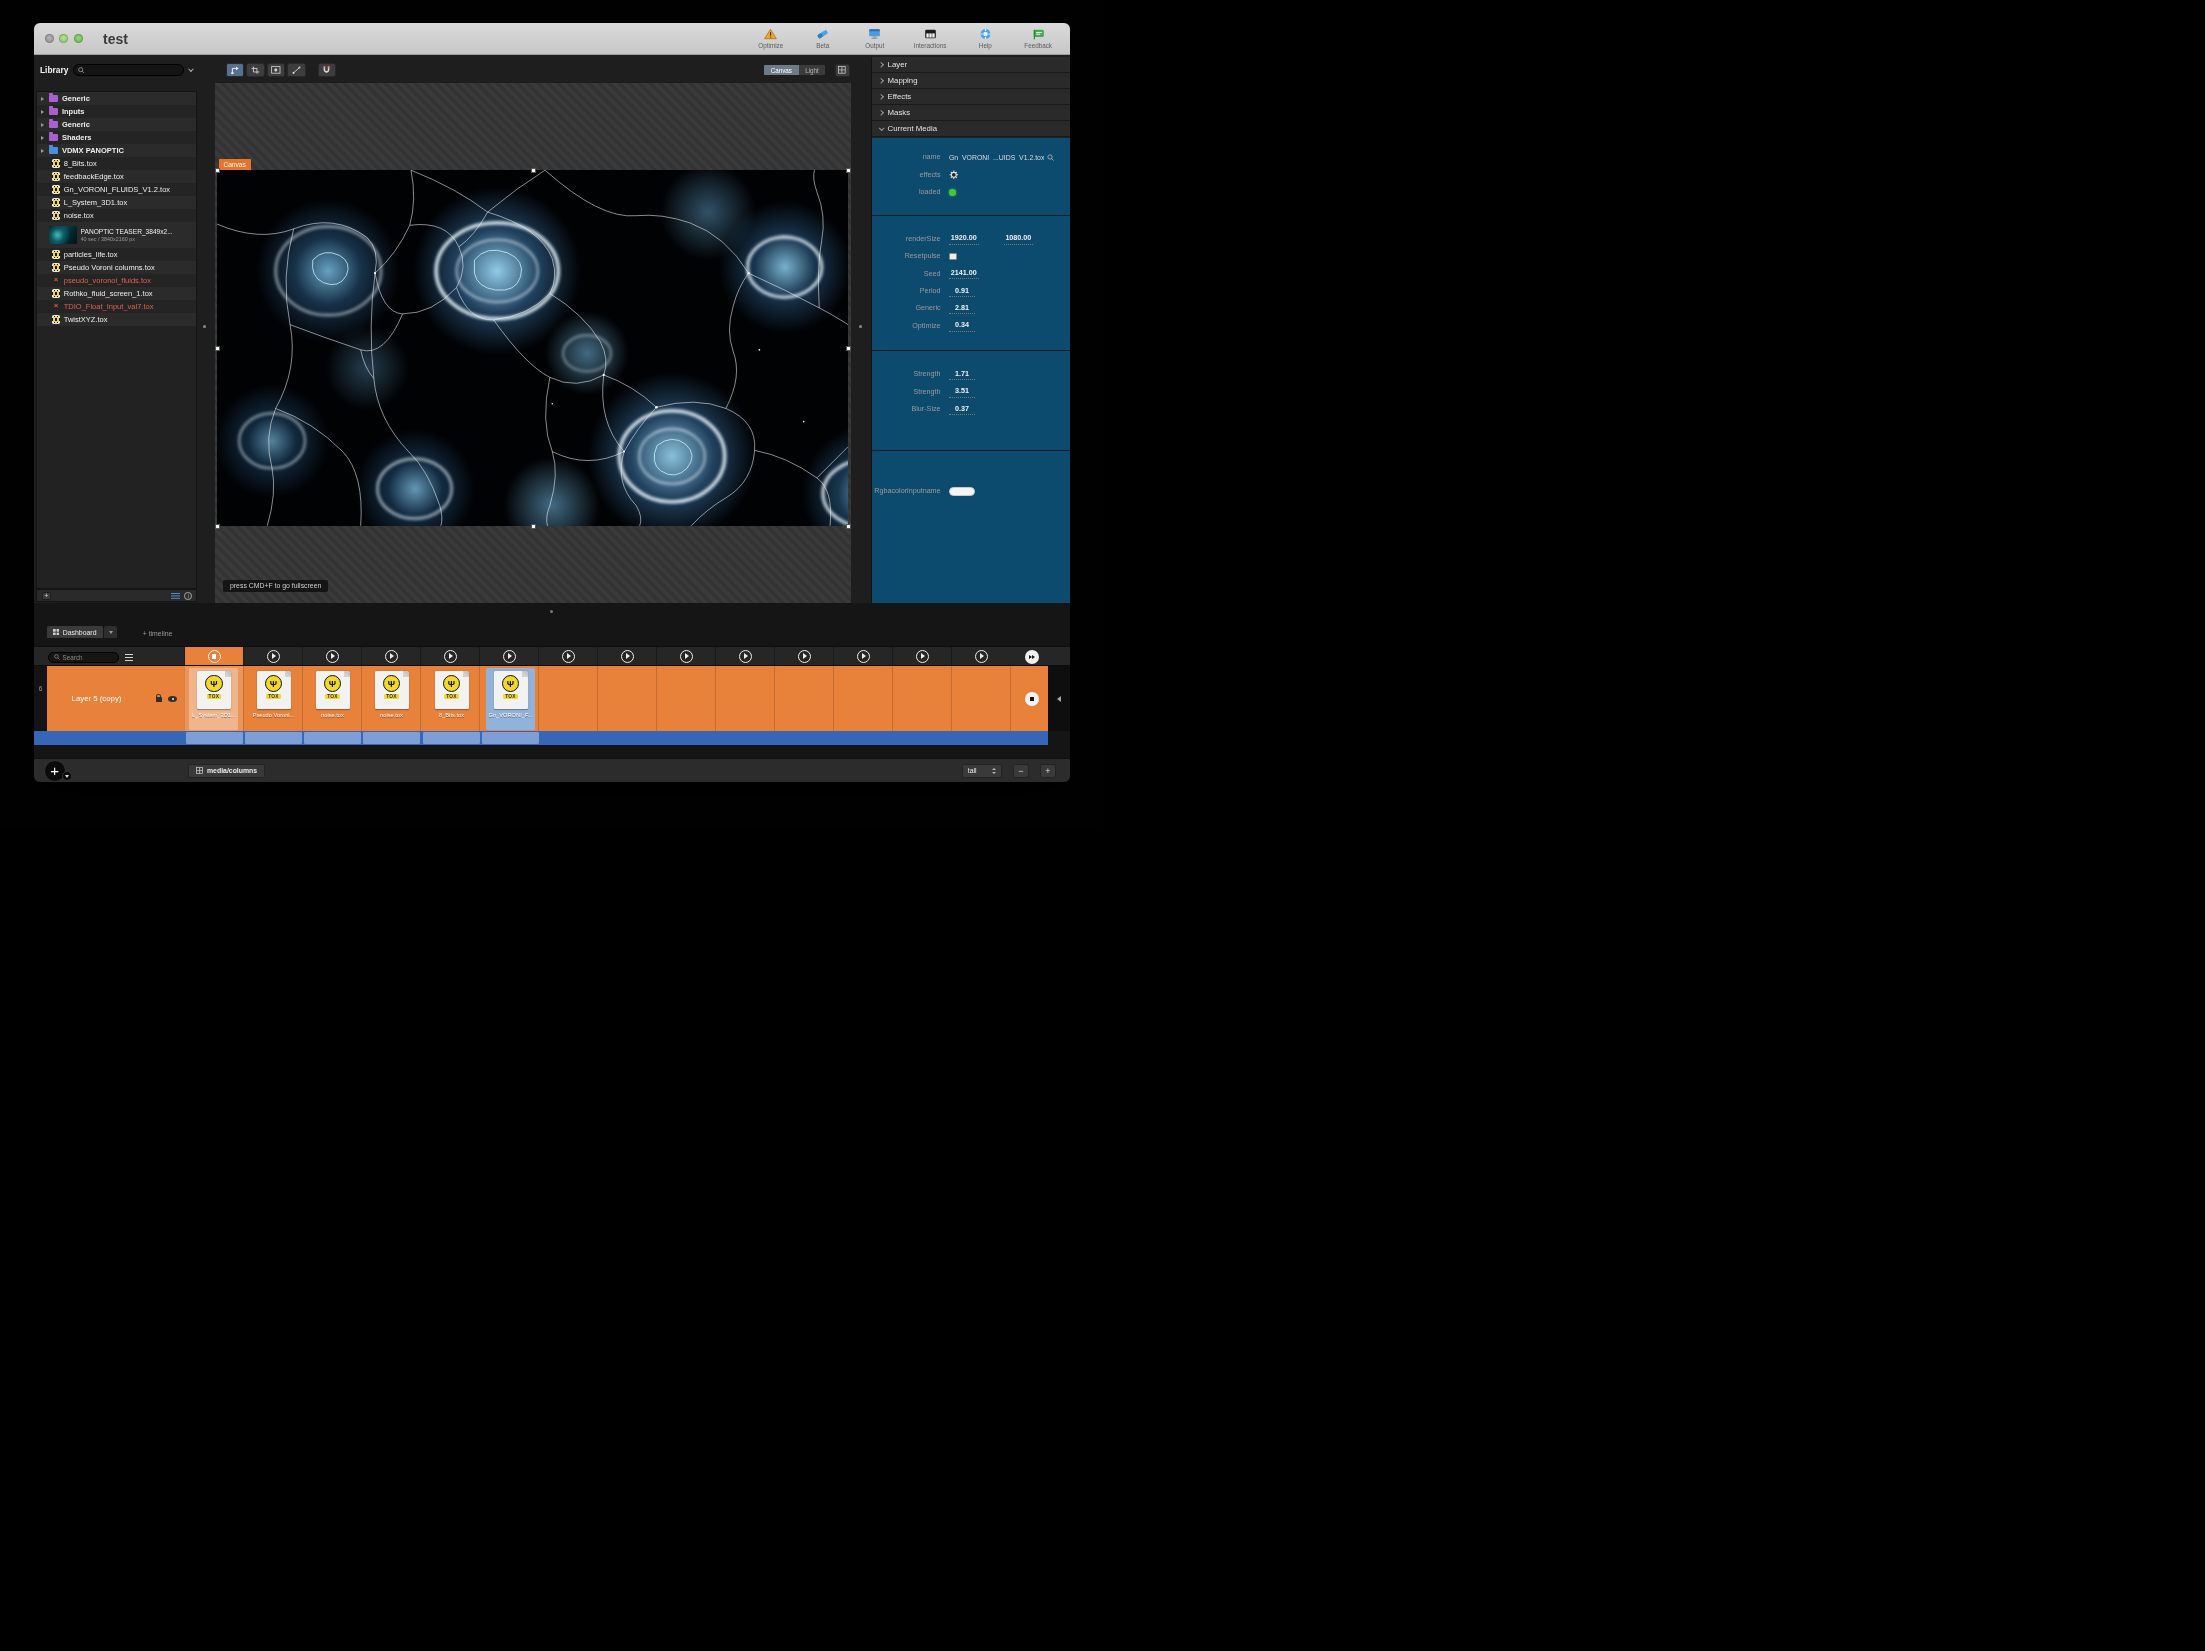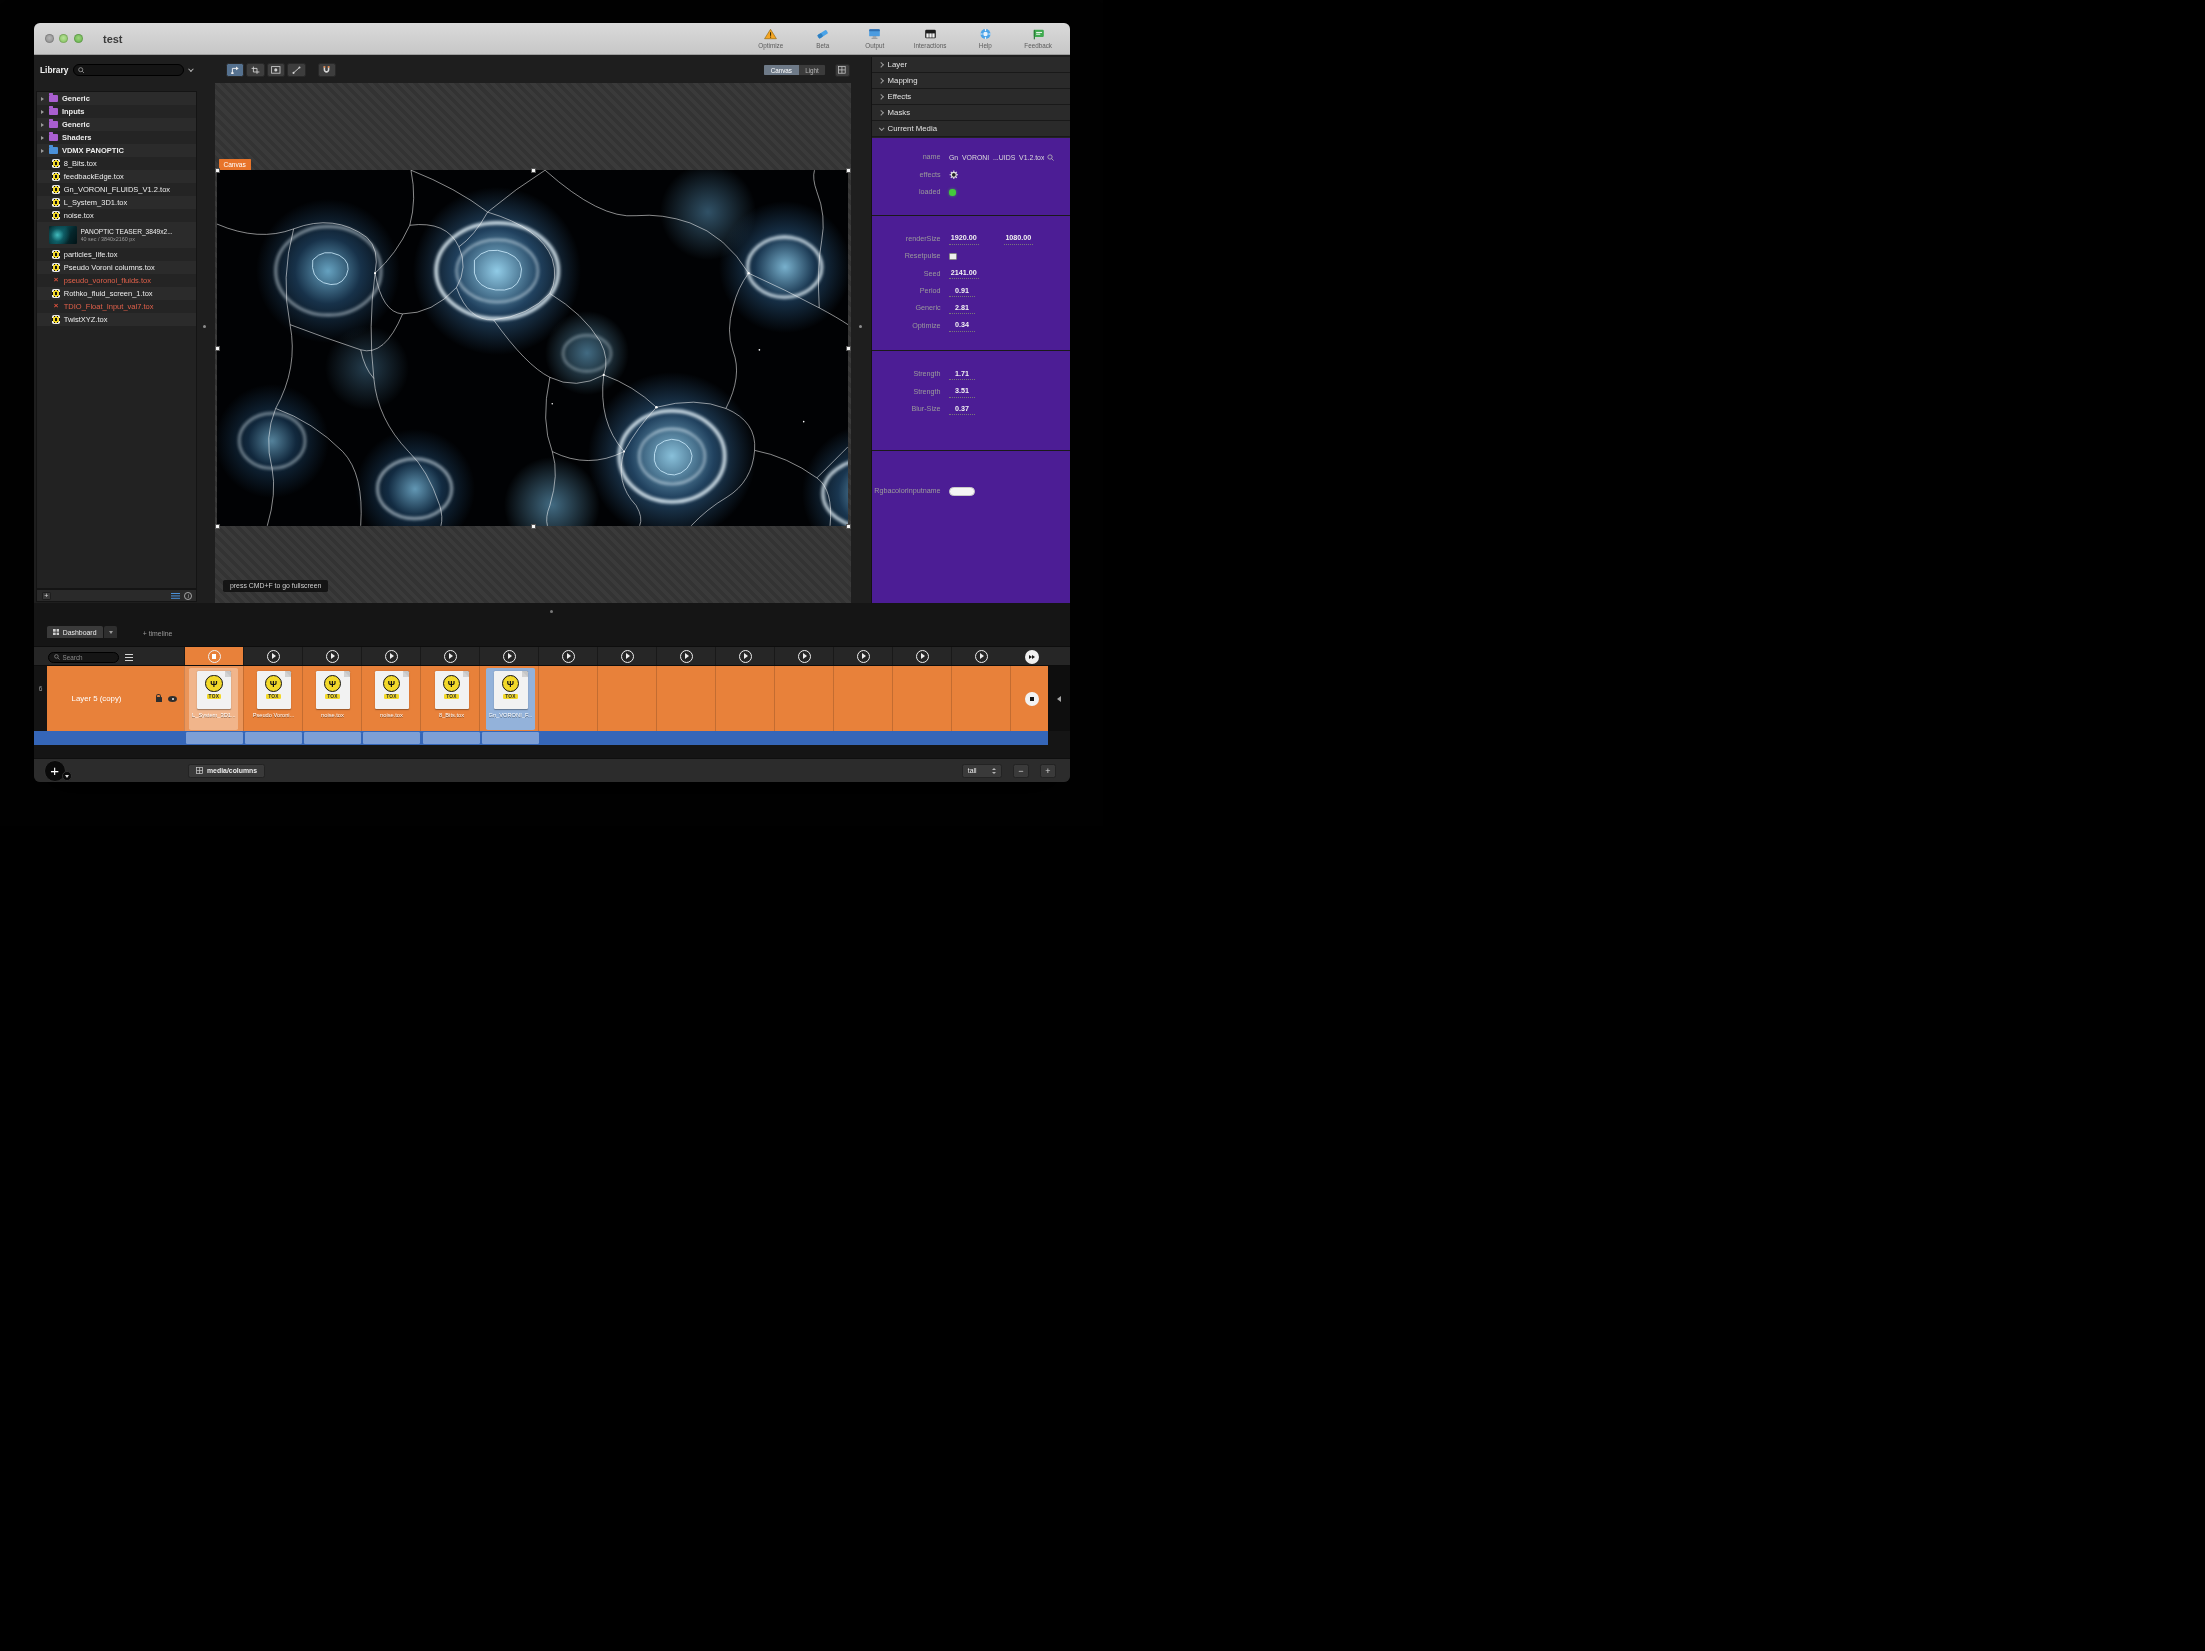--- a/index.html
+++ b/index.html
@@ -11,21 +11,21 @@
 
   
   .titlebar{position:absolute;left:0;top:0;right:0;height:32px;
             background:linear-gradient(#dadada,#c7c7c7);border-bottom:0.6px solid #9d9d9d;
             display:flex;align-items:center;}
   .tlights{display:flex;gap:5.4px;margin-left:10.8px;}
   .tl{width:9px;height:9px;border-radius:50%;border:0.6px solid rgba(0,0,0,.18);}
   .tl.c1{background:radial-gradient(circle at 50% 42%,#b5b5b5,#8d8d8d);}
   .tl.c2{background:radial-gradient(circle at 50% 42%,#b9e39a,#82c25c);}
   .tl.c3{background:radial-gradient(circle at 50% 42%,#9fd47e,#63b44a);}
-  .wtitle{font-size:11px;font-weight:bold;color:#3b3b3b;margin-left:20.4px;}
+  .wtitle{font-size:14px;font-weight:bold;color:#3b3b3b;margin-left:20.4px;}
   .tbitems{margin-left:auto;display:flex;align-items:flex-start;gap:26px;margin-right:18px;}
   .tbitem{display:flex;flex-direction:column;align-items:center;gap:1.2px;min-width:26px;cursor:default;}
   .tbitem .ticon{height:13px;display:flex;align-items:center;justify-content:center;}
   .tbitem .tlabel{font-size:6.3px;color:#5b5b5b;}
 
   
   .library{position:absolute;left:2.4px;top:36px;width:161px;height:543px;}
   .libheader{display:flex;align-items:center;height:21.6px;gap:4.2px;padding:0 4.8px 0 3.6px;}
   .libtitle{font-size:8.4px;font-weight:bold;color:#f2f2f2;}
   .libsearch{flex:1;height:12px;background:#141414;border:0.6px solid #000;border-radius:6px;
@@ -102,21 +102,21 @@
   .handle{position:absolute;width:5.4px;height:5.4px;background:#f5f5f5;border:0.6px solid #555;}
   .hint{position:absolute;left:8.4px;top:497px;background:rgba(16,16,16,.88);color:#cfcfcf;font-size:6.9px;
         padding:2.4px 6.6px;border-radius:1.8px;}
   .gdot{position:absolute;width:3px;height:3px;border-radius:50%;background:#8d8d8d;}
 
   
   .inspector{position:absolute;left:837px;top:34px;width:199px;height:547px;background:#232323;border-left:0.6px solid #121212;}
   .isec{height:16px;display:flex;align-items:center;gap:5.4px;padding:0 6.6px;background:#2a2a2a;
         border-bottom:0.6px solid #191919;color:#e2e2e2;font-size:7.8px;}
   .isec .chev{width:3.6px;height:3.6px;border-color:#9a9a9a;}
-  .ibody{position:absolute;left:0;top:81px;right:0;bottom:0;background:#4c1d95;padding-top:10.8px;overflow:hidden;}
+  .ibody{position:absolute;left:0;top:81px;right:0;bottom:0;background:#0c4a6e;padding-top:10.8px;overflow:hidden;}
   .prow{display:flex;align-items:center;min-height:17.4px;}
   .plabel{width:77px;flex:none;text-align:right;color:#9b9b9b;font-size:7.2px;padding-right:8.4px;line-height:1.2;}
   .plabel.wrap{word-break:break-all;}
   .pval{font-size:7.2px;font-weight:bold;color:#f2f2f2;border-bottom:0.6px dotted #787878;padding:0 1.8px 1.2px;
         min-width:26px;text-align:center;}
   .pval.second{margin-left:25px;text-align:center;}
   .pcheck{width:7.8px;height:7.8px;background:#efefef;border:0.6px solid #8a8a8a;border-radius:1.2px;}
   .pnamev{font-size:6.9px;color:#dcdcdc;max-width:96px;white-space:nowrap;overflow:hidden;}
   .greendot{width:6.6px;height:6.6px;border-radius:50%;background:#44c93c;box-shadow:0 0 3px rgba(68,201,60,.7);}
   .vgap.g1{height:14.4px;} .vgap.g2{height:14.4px;} .vgap.g3{height:15.6px;} .vgap.g4{height:15px;}

